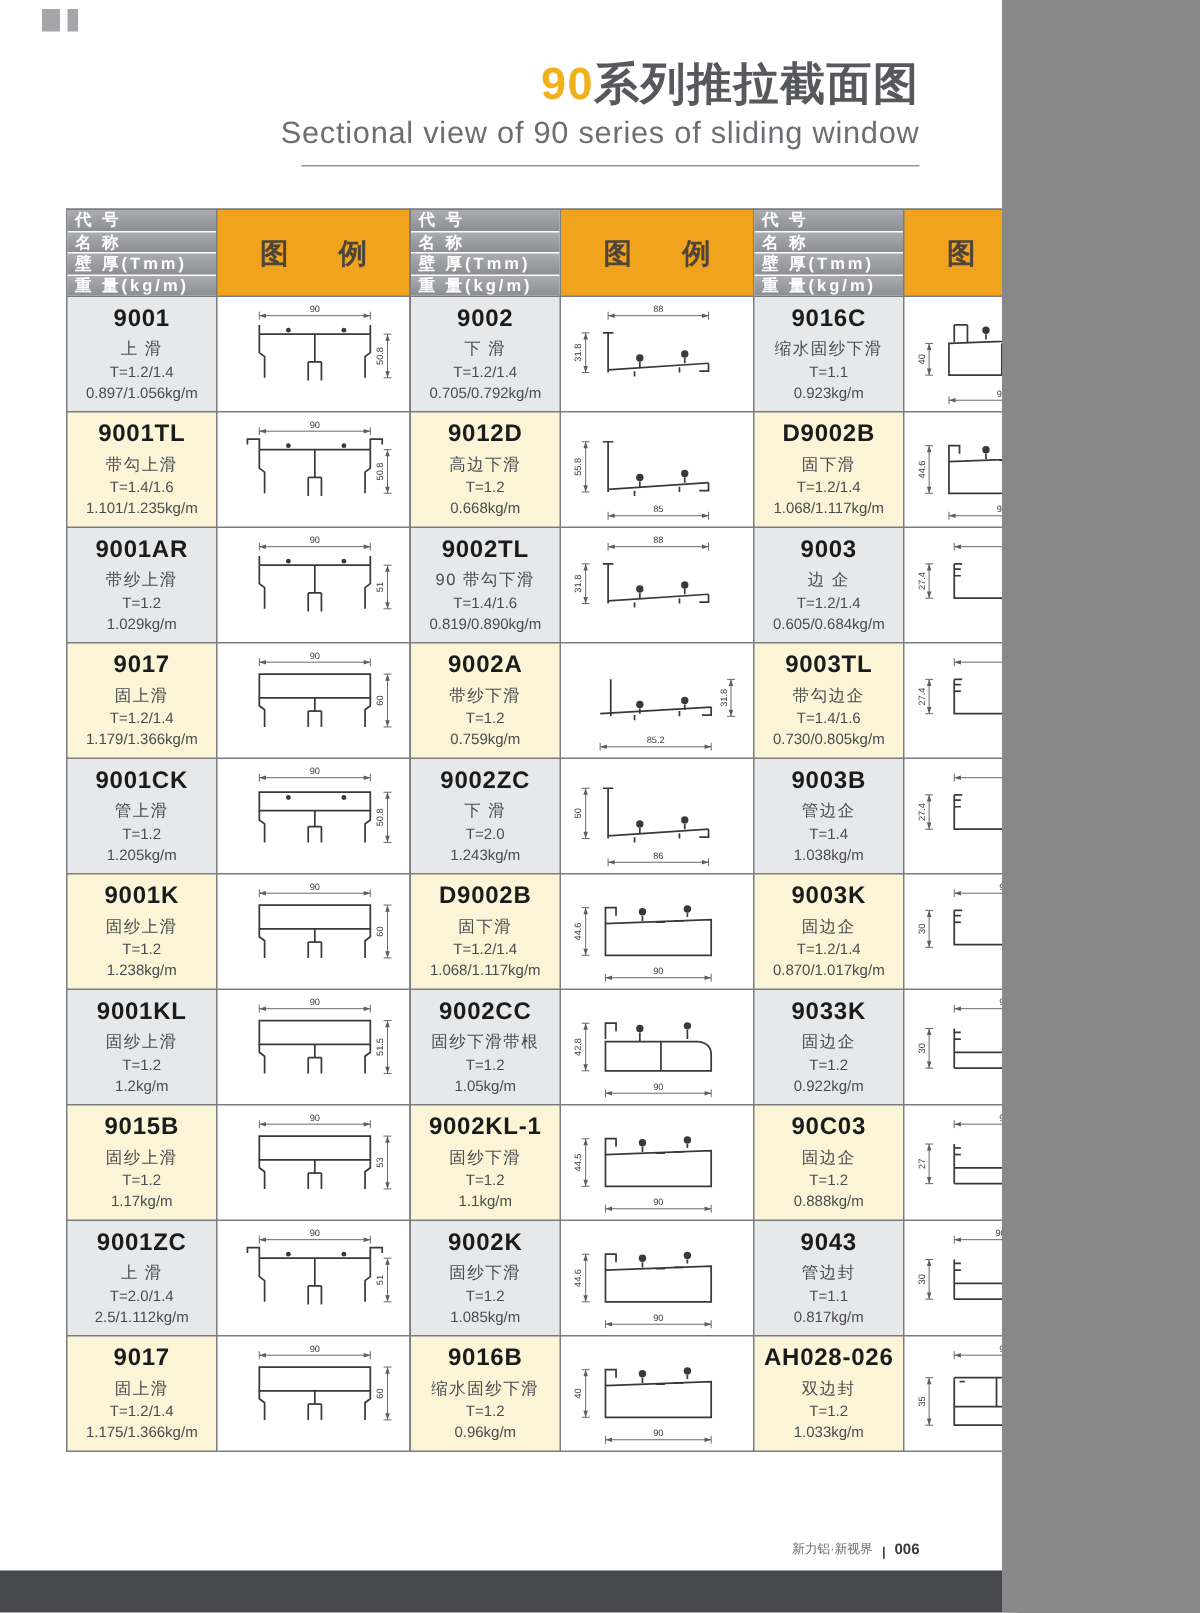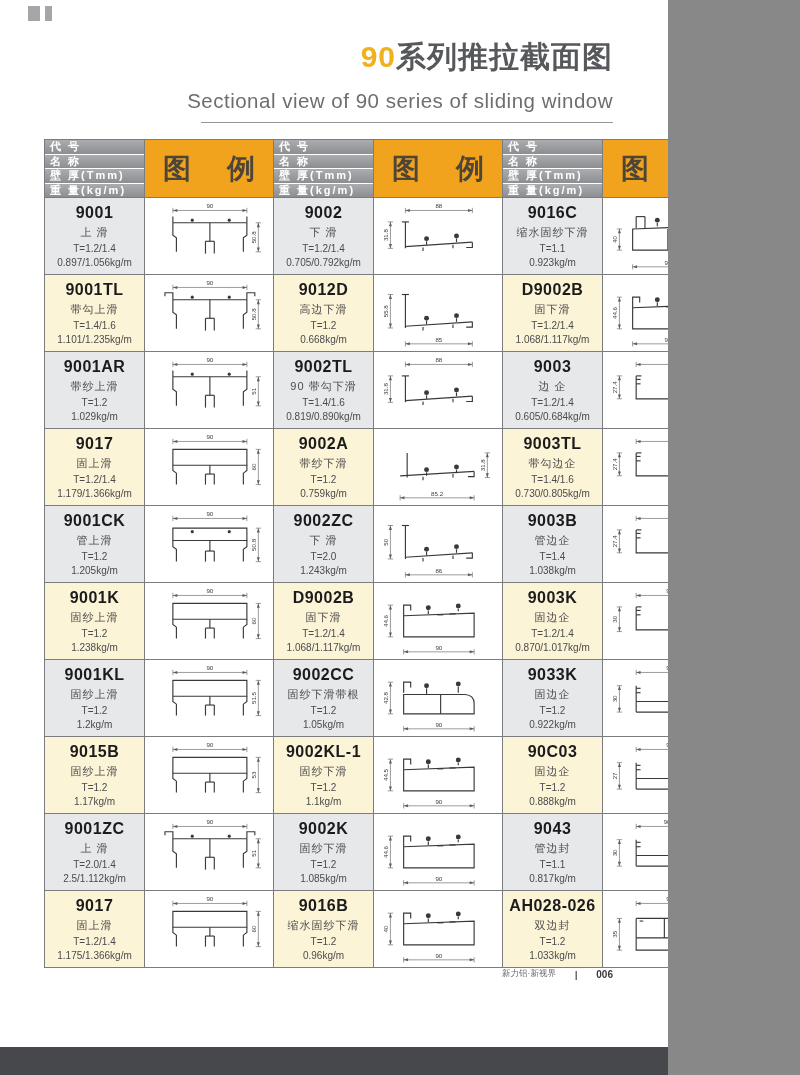--- a/index.html
+++ b/index.html
@@ -6,44 +6,44 @@
   .page{position:relative;width:668px;height:1075px;background:#ffffff;overflow:hidden;
         font-family:"Liberation Sans","DejaVu Sans",sans-serif;}
   
   .corner-marks{position:absolute;top:6px;left:28px;display:flex;gap:5px;}
   .corner-marks i{display:block;background:#a4a6a9;}
   .cm1{width:12px;height:15px;} .cm2{width:7px;height:15px;}
   
   .title-block{position:absolute;top:40px;right:55px;text-align:right;}
   .title-block h1{margin:0;font-size:30px;line-height:34px;font-weight:700;color:#57585b;letter-spacing:1px;}
   .title-block h1 .accent{color:#f0b11d;}
-  .subtitle{font-size:20.5px;color:#6d6e71;margin-top:15px;letter-spacing:.5px;}
+  .subtitle{font-size:20.5px;color:#6d6e71;margin-top:3px;letter-spacing:.5px;}
   .title-rule{width:412px;margin-left:auto;margin-top:9px;border-top:1.5px solid #939598;}
   
   .profile-table{position:absolute;top:139px;left:44px;display:flex;}
   .col-group{display:grid;grid-template-columns:99px 128px;grid-template-rows:57px;grid-auto-rows:76px;
              gap:1px;background:#7b7c7f;border:1px solid #7b7c7f;}
   .col-group + .col-group{margin-left:-1px;}
   .hdr-labels{display:grid;grid-template-rows:repeat(4,1fr);gap:1px;background:#ffffff;}
   .hdr-bar{background:linear-gradient(#aaacaf,#8d8e91);color:#fff;font-size:11px;font-weight:700;
            letter-spacing:2px;display:flex;align-items:center;padding-left:5px;white-space:nowrap;overflow:hidden;}
   .hdr-legend{background:#f2a31e;display:flex;align-items:center;justify-content:center;
-              font-size:28px;font-weight:700;color:#4c4538;letter-spacing:14px;text-indent:14px;}
+              font-size:19px;font-weight:700;color:#4c4538;letter-spacing:14px;text-indent:14px;}
   .cell-label{display:flex;flex-direction:column;align-items:center;justify-content:center;gap:3px;text-align:center;}
   .cell-label.gray{background:#e7e8e9;} .cell-label.cream{background:#fcf4d7;}
   .p-code{font-size:16px;font-weight:700;color:#1b1b1c;letter-spacing:.5px;}
   .p-name{font-size:11px;color:#4a4b4d;letter-spacing:1px;}
   .p-t,.p-w{font-size:10px;color:#4a4b4d;}
   .cell-diagram{background:#ffffff;display:flex;align-items:center;justify-content:center;}
   .cell-diagram svg{width:126px;height:74px;display:block;}
   
   .note{position:absolute;top:982px;left:55px;width:690px;text-align:center;
         font-size:13px;color:#414244;letter-spacing:.5px;}
-  .pagefoot{position:absolute;top:968px;right:55px;font-size:8.5px;color:#6a6b6e;
-            display:flex;align-items:flex-end;gap:19px;}
+  .pagefoot{position:absolute;top:1027px;right:55px;font-size:8.5px;color:#6a6b6e;
+            display:flex;align-items:flex-end;gap:6px;}
   .pagefoot .pf-num{font-size:10px;font-weight:700;color:#3a3a3c;}
   .pagefoot .pf-sep{color:#3a3a3c;font-weight:700;}
   .bottom-bar{position:absolute;left:0;bottom:0;width:800px;height:28px;background:#47484b;}
 </style>
 </head>
 <body>
 
 <div class="page">
   <div class="corner-marks">
     <i class="cm1"></i>

